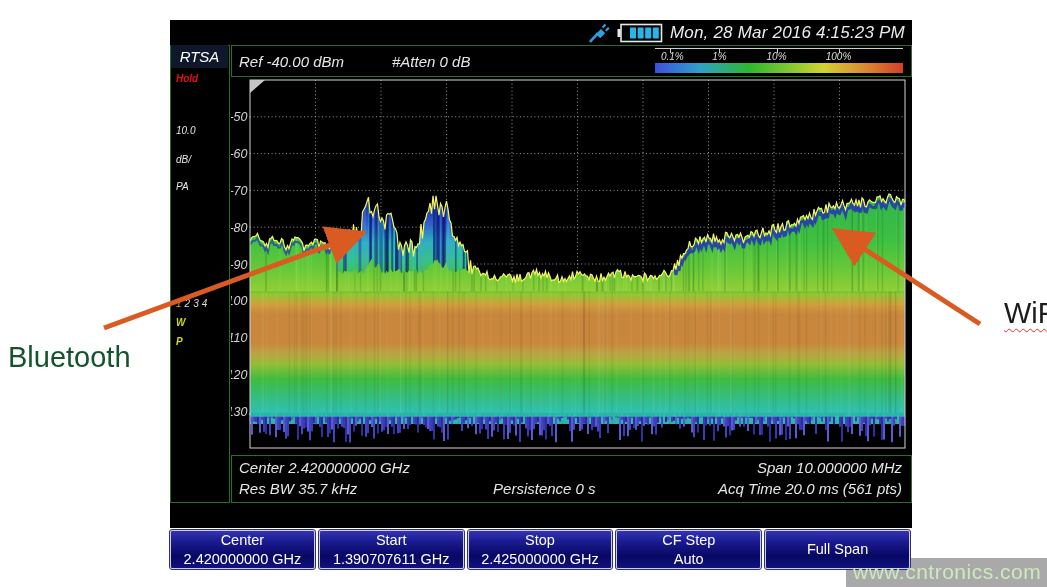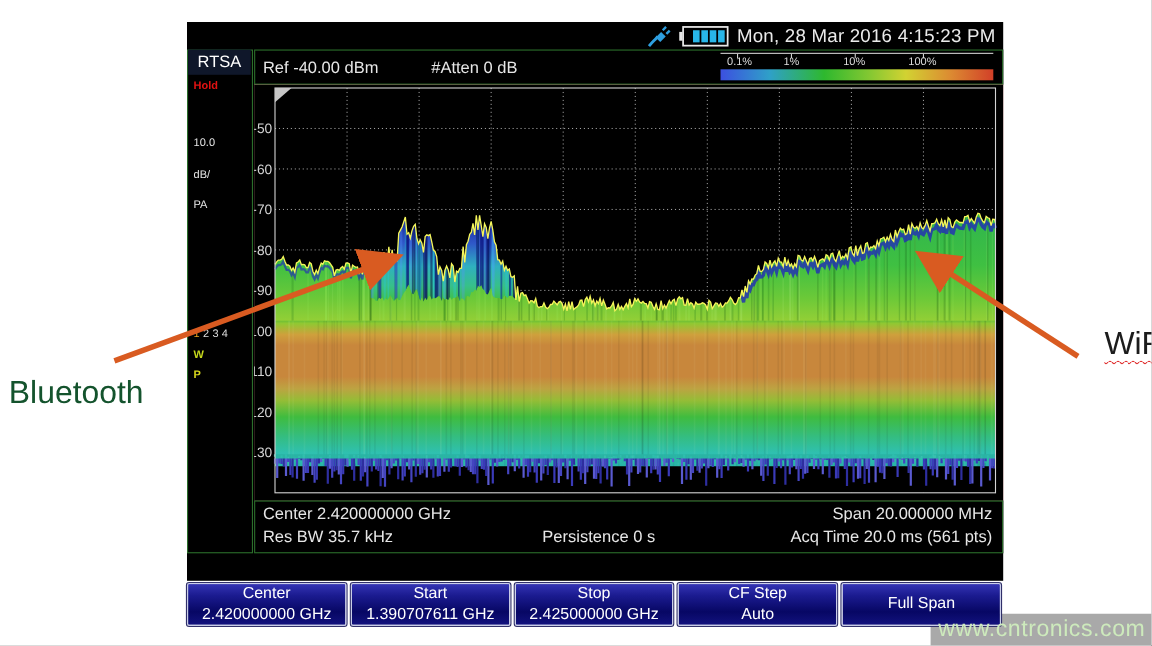--- a/index.html
+++ b/index.html
@@ -1,20 +1,20 @@
 <!DOCTYPE html>
 <html><head>
 <meta charset="utf-8">
 <style>
   html,body{margin:0;padding:0;}
   body{width:1047px;height:587px;background:#ffffff;font-family:"Liberation Sans",sans-serif;}
   .page{position:relative;width:1047px;height:587px;background:#fff;overflow:hidden;}
 
   
-  .instrument{position:absolute;left:170px;top:20px;width:742px;height:508px;background:#000;}
+  .instrument{position:absolute;left:170px;top:20px;width:742px;height:508px;background:#000;font-style:italic;}
   .topbar{position:absolute;left:0;top:0;width:742px;height:25px;display:flex;justify-content:flex-end;align-items:center;gap:7px;padding-right:7px;box-sizing:border-box;}
   .clock{color:#ebebeb;font-size:17px;white-space:nowrap;letter-spacing:0.2px;}
 
   .sidebar{position:absolute;left:0;top:25px;width:60px;height:458px;border:1px solid #2b6e2b;box-sizing:border-box;background:#000;}
   .mode-badge{position:absolute;left:0px;top:-1px;width:57px;height:23px;background:#0f172a;color:#fff;font-size:15px;display:flex;align-items:center;justify-content:center;}
   .sb{position:absolute;left:5px;font-size:10px;color:#e6e6e6;}
   .sb-hold{top:27px;color:#e31212;font-weight:bold;}
   .sb-scale{top:79px;}
   .sb-unit{top:108px;}
   .sb-pa{top:135px;}
@@ -25,21 +25,21 @@
 
   .header{position:absolute;left:61px;top:25px;width:681px;height:32px;border:1px solid #2b6e2b;box-sizing:border-box;background:#000;color:#e6e6e6;font-size:15px;}
   .hdr-ref{position:absolute;left:7px;top:7px;}
   .hdr-atten{position:absolute;left:160px;top:7px;}
   .colorbar-wrap{position:absolute;right:8px;top:2px;width:248px;height:26px;border-top:1px solid #cfcfcf;}
   .cb-tick{position:absolute;top:0;width:1px;height:4px;background:#cfcfcf;}
   .cb-label{position:absolute;top:2px;font-size:10px;color:#dcdcdc;transform:translateX(-50%);}
   .cb-bar{position:absolute;left:0;top:14px;width:248px;height:10px;
     background:linear-gradient(to right,#3c50e0 0%,#2fa0c8 18%,#2eb82e 38%,#86c832 55%,#d2d232 68%,#dc8c32 84%,#d24028 100%);}
 
-  .plot{position:absolute;left:61px;top:57px;width:681px;height:378px;background:#fca5a5;}
+  .plot{position:absolute;left:61px;top:57px;width:681px;height:378px;background:#ec4899;}
 
   .footer{position:absolute;left:61px;top:435px;width:681px;height:48px;border:1px solid #2b6e2b;box-sizing:border-box;background:#000;color:#e6e6e6;font-size:15px;}
   .ft{position:absolute;white-space:nowrap;}
   .ft-center{left:7px;top:3px;}
   .ft-span{right:9px;top:3px;}
   .ft-resbw{left:7px;top:24px;}
   .ft-pers{left:46%;top:24px;transform:translateX(-50%);}
   .ft-acq{right:9px;top:24px;}
 
   
@@ -1216,21 +1216,21 @@
           <text x="16.5" y="191.5" text-anchor="end" fill="#d4d4d4" font-size="12.5px" font-family="&quot;Liberation Sans&quot;,sans-serif">-90</text>
           <text x="16.5" y="228.3" text-anchor="end" fill="#d4d4d4" font-size="12.5px" font-family="&quot;Liberation Sans&quot;,sans-serif">-100</text>
           <text x="16.5" y="265.1" text-anchor="end" fill="#d4d4d4" font-size="12.5px" font-family="&quot;Liberation Sans&quot;,sans-serif">-110</text>
           <text x="16.5" y="301.9" text-anchor="end" fill="#d4d4d4" font-size="12.5px" font-family="&quot;Liberation Sans&quot;,sans-serif">-120</text>
           <text x="16.5" y="338.7" text-anchor="end" fill="#d4d4d4" font-size="12.5px" font-family="&quot;Liberation Sans&quot;,sans-serif">-130</text>
         </svg>
     </div>
 
     <div class="footer">
       <span class="ft ft-center">Center 2.420000000 GHz</span>
-      <span class="ft ft-span">Span 20.000000 MHz</span>
+      <span class="ft ft-span">Span 10.000000 MHz</span>
       <span class="ft ft-resbw">Res BW 35.7 kHz</span>
       <span class="ft ft-pers">Persistence 0  s</span>
       <span class="ft ft-acq">Acq Time 20.0 ms (561 pts)</span>
     </div>
   </div>
 
   <div class="softkeys">
     <div class="softkey">
       <span>Center</span>
       <span class="val">2.420000000 GHz</span>

